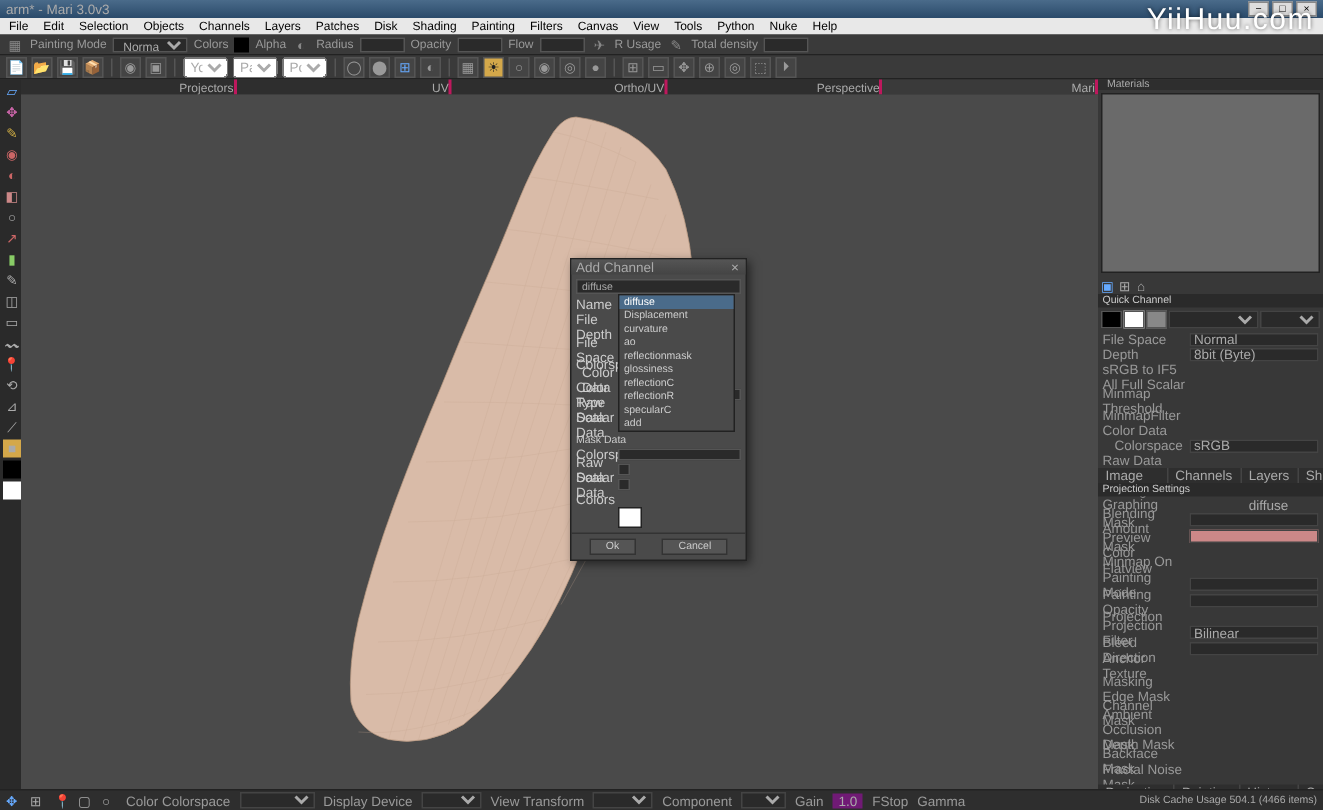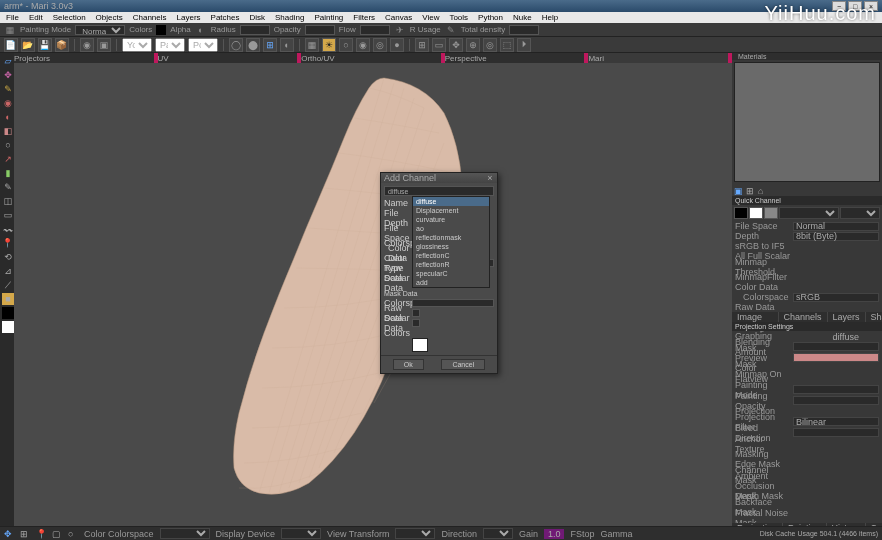--- a/index.html
+++ b/index.html
@@ -19,21 +19,21 @@
 .toolbar2 .btn{width:14px;height:14px;background:#444;border:1px solid #555;display:flex;align-items:center;justify-content:center;font-size:9px;color:#999}
 .toolbar2 .btn.active{background:#d4a84a;color:#222}
 .toolbar2 .btn.blue{color:#6af}
 .toolbar2 .sep{width:1px;height:12px;background:#555;margin:0 2px}
 .main{display:flex;height:480px}
 .left-tools{width:14px;background:#2a2a2a;display:flex;flex-direction:column;gap:2px;padding:2px}
 .left-tools .tool{width:12px;height:12px;display:flex;align-items:center;justify-content:center;cursor:pointer}
 .left-tools .tool.orange{background:#d4a84a}
 .viewport-area{flex:1;display:flex;flex-direction:column}
 .view-tabs{height:10px;background:#2e2e2e;display:flex}
-.view-tabs span{flex:1;text-align:left;font-size:8px;border-right:4px solid #be185d;padding-top:1px}
+.view-tabs span{flex:1;text-align:right;font-size:8px;border-right:2px solid #be185d;padding-top:1px}
 .view-tabs span.active{background:#3a3a3a}
 .viewport{flex:1;background:#4a4a4a;position:relative}
 .mesh{position:absolute;left:200px;top:10px;width:280px;height:430px}
 .right-panel{width:150px;background:#383838;display:flex;flex-direction:column}
 .panel-tabs{height:10px;background:#2e2e2e;display:flex;gap:1px}
 .panel-tabs span{padding:0 6px;font-size:7px}
 .preview-box{height:160px;background:#6a6a6a;margin:2px;border:1px solid #222}
 .panel-icons{height:12px;display:flex;gap:2px;padding:2px}
 .panel-icons span{width:10px;height:10px;display:inline-block}
 .panel-title{background:#2a2a2a;font-size:7px;padding:1px 3px;color:#ccc}
@@ -402,21 +402,21 @@
   <span class="sbtn">⊞</span>
   <span class="sbtn">📍</span>
   <span class="sbtn">▢</span>
   <span class="sbtn">○</span>
   <span class="slabel">Color Colorspace</span>
   <select style="width:50px;background:#2a2a2a;border:1px solid #444;font-size:7px"></select>
   <span class="slabel">Display Device</span>
   <select style="width:40px;background:#2a2a2a;border:1px solid #444;font-size:7px"></select>
   <span class="slabel">View Transform</span>
   <select style="width:40px;background:#2a2a2a;border:1px solid #444;font-size:7px"></select>
-  <span class="slabel">Direction</span>
+  <span class="slabel">Component</span>
   <select style="width:30px;background:#2a2a2a;border:1px solid #444;font-size:7px"></select>
   <span class="slabel">Gain</span>
   <span style="background:#701a75;padding:0 4px">1.0</span>
   <span class="slabel">FStop</span>
   <span class="slabel">Gamma</span>
   <span style="margin-left:auto;font-size:7px">Disk Cache Usage  504.1 (4466 items)</span>
 </div>
 
 <div class="watermark">YiiHuu.com</div>
 

